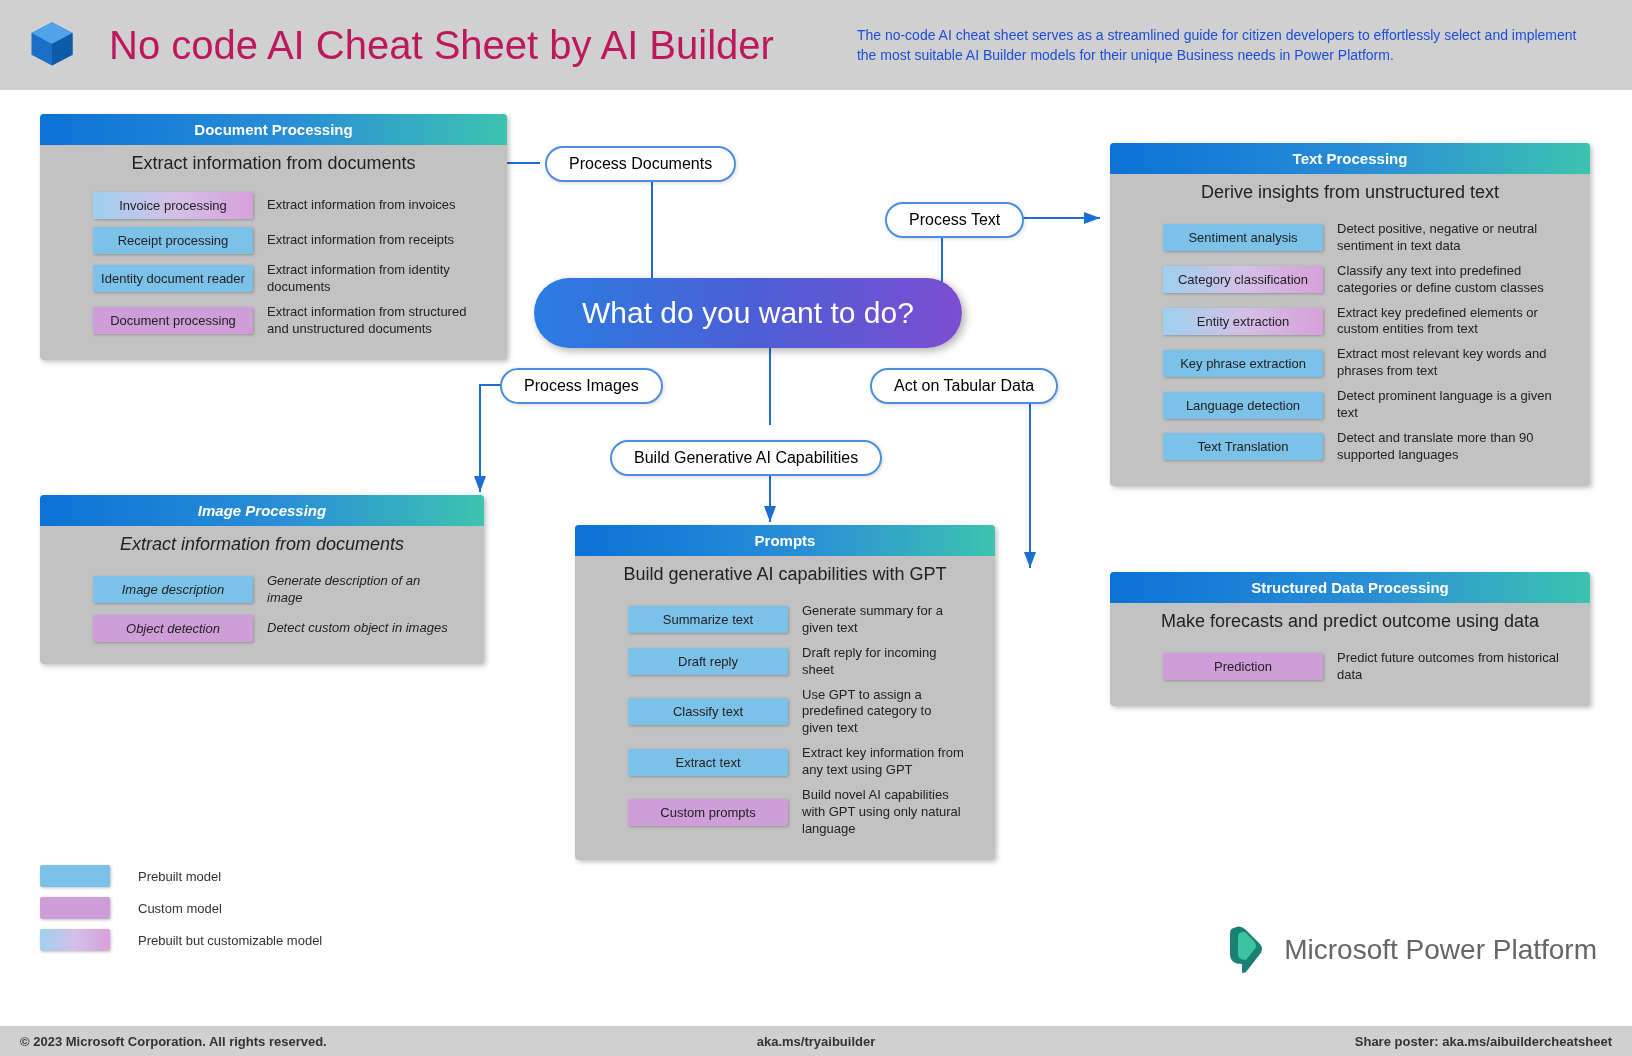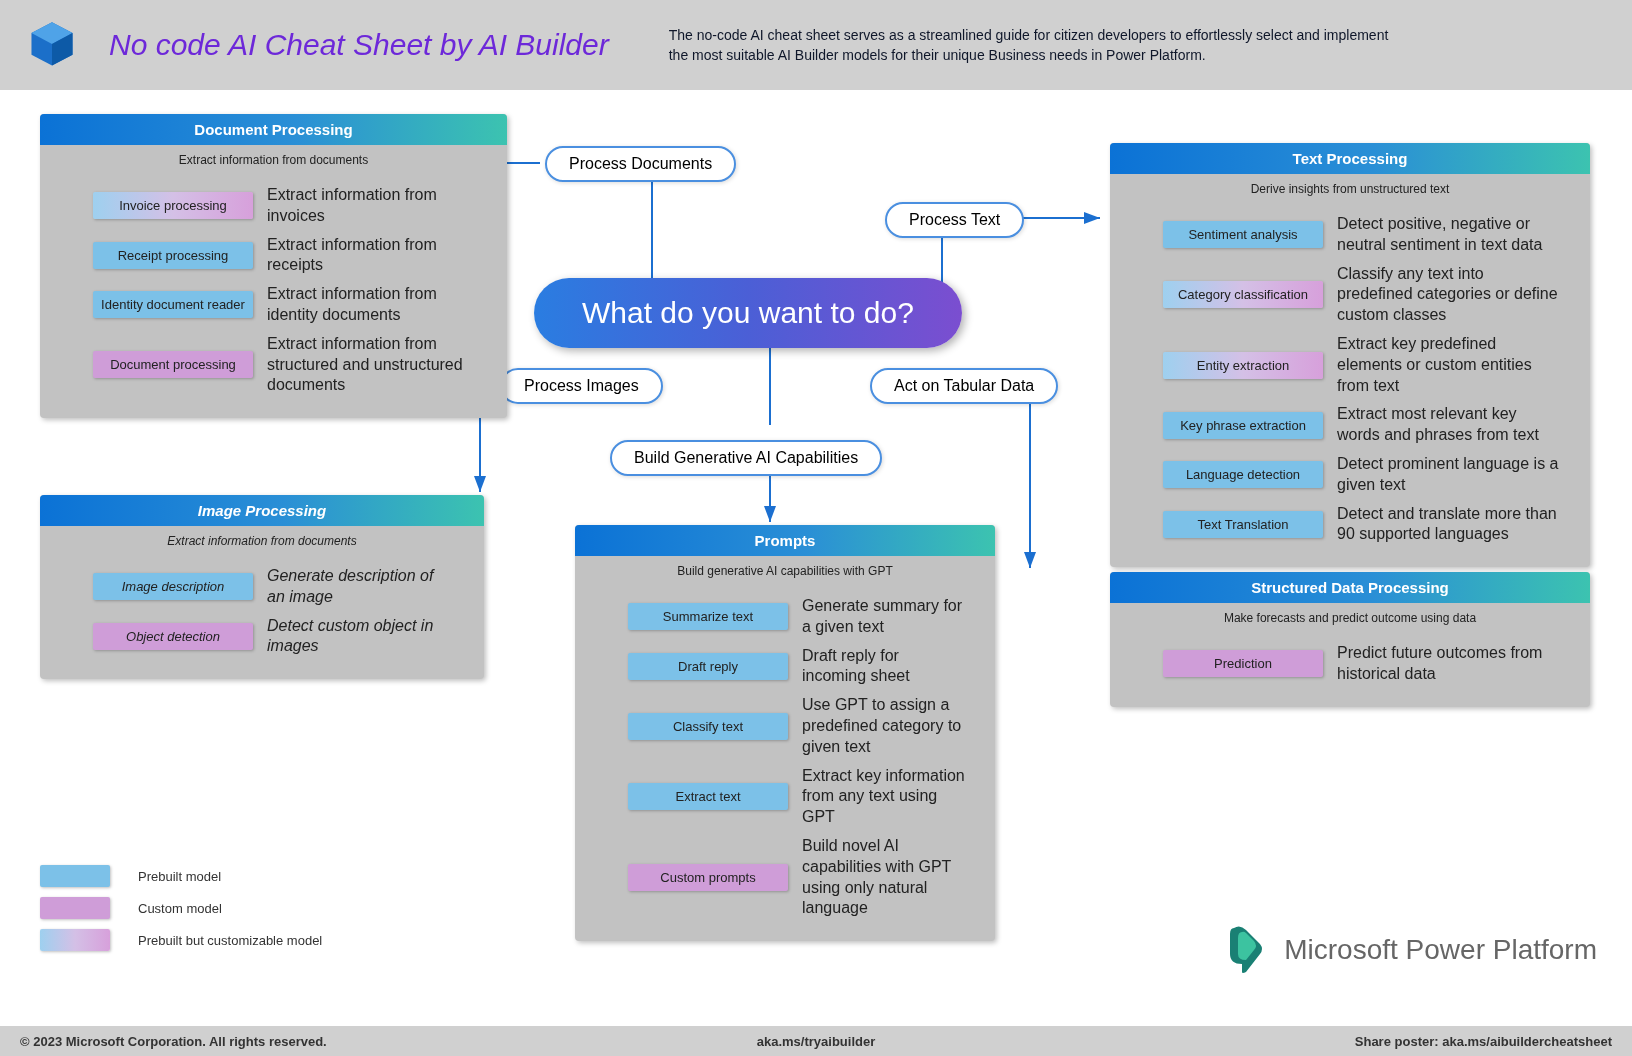--- a/index.html
+++ b/index.html
@@ -11,22 +11,22 @@
     position: relative;
     overflow: hidden;
     color: #333;
   }
   .top-header {
     position: absolute; top: 0; left: 0; right: 0; height: 90px;
     background: #d0d0d0;
     display: flex; align-items: center; padding: 0 25px;
   }
   .cube-icon { width: 54px; height: 54px; margin-right: 30px; }
-  .title { font-size: 30px; font-weight: 400; color: #6d28d9; margin-right: 60px; flex-shrink: 0; font-style: italic; }
-  .subtitle { font-size: 14px; color: #0f172a; line-height: 1.45; max-width: 740px; }
+  .title { font-size: 40px; font-weight: 400; color: #be185d; margin-right: 60px; flex-shrink: 0; }
+  .subtitle { font-size: 14px; color: #1d4ed8; line-height: 1.45; max-width: 740px; margin-left: 23px; }
   .footer {
     position: absolute; bottom: 0; left: 0; right: 0; height: 30px;
     background: #d0d0d0;
     display: flex; align-items: center; justify-content: space-between;
     font-size: 13px; font-weight: 600; color: #333; padding: 0 20px;
   }
   .footer-center { position: absolute; left: 50%; transform: translateX(-50%); }
   .canvas { position: absolute; top: 90px; left: 0; right: 0; bottom: 30px; }
 
   .panel {
@@ -38,35 +38,35 @@
   }
   .panel-header {
     background: linear-gradient(90deg, #0b72d6 0%, #2a8fd6 55%, #3cc3b0 100%);
     color: #fff;
     text-align: center;
     font-size: 15px;
     font-weight: 600;
     padding: 7px 0;
   }
   .panel-sub {
-    text-align: center; font-size: 12px; color: #222; padding: 8px 0 6px;
+    text-align: center; font-size: 18px; color: #222; padding: 8px 0 6px;
     font-weight: 500;
   }
   .panel-body { padding: 4px 29px 14px; margin-left: 24px; }
   .row { display: flex; align-items: center; margin: 8px 0; gap: 14px; }
   .chip {
     width: 160px; flex-shrink: 0; text-align: center;
     font-size: 13px; font-weight: 500; padding: 6px 4px;
     border-radius: 2px; color: #222;
     box-shadow: 1px 1px 3px rgba(0,0,0,0.25);
   }
   .chip.prebuilt { background: #7cc1e8; }
   .chip.custom { background: #cf9dd8; }
   .chip.mixed { background: linear-gradient(90deg, #9ed0ef 0%, #d4c0e6 50%, #d7a0db 100%); }
-  .desc { font-size: 16px; color: #222; line-height: 1.3; }
+  .desc { font-size: 13px; color: #222; line-height: 1.3; }
 
   .center-hub {
     position: absolute;
     background: linear-gradient(90deg, #2a7de1 0%, #4b5fd6 50%, #7b4ed0 100%);
     color: #fff; font-size: 30px; font-weight: 400;
     border-radius: 40px;
     padding: 18px 48px;
     box-shadow: 3px 3px 8px rgba(0,0,0,0.3);
   }
   .action-pill {

